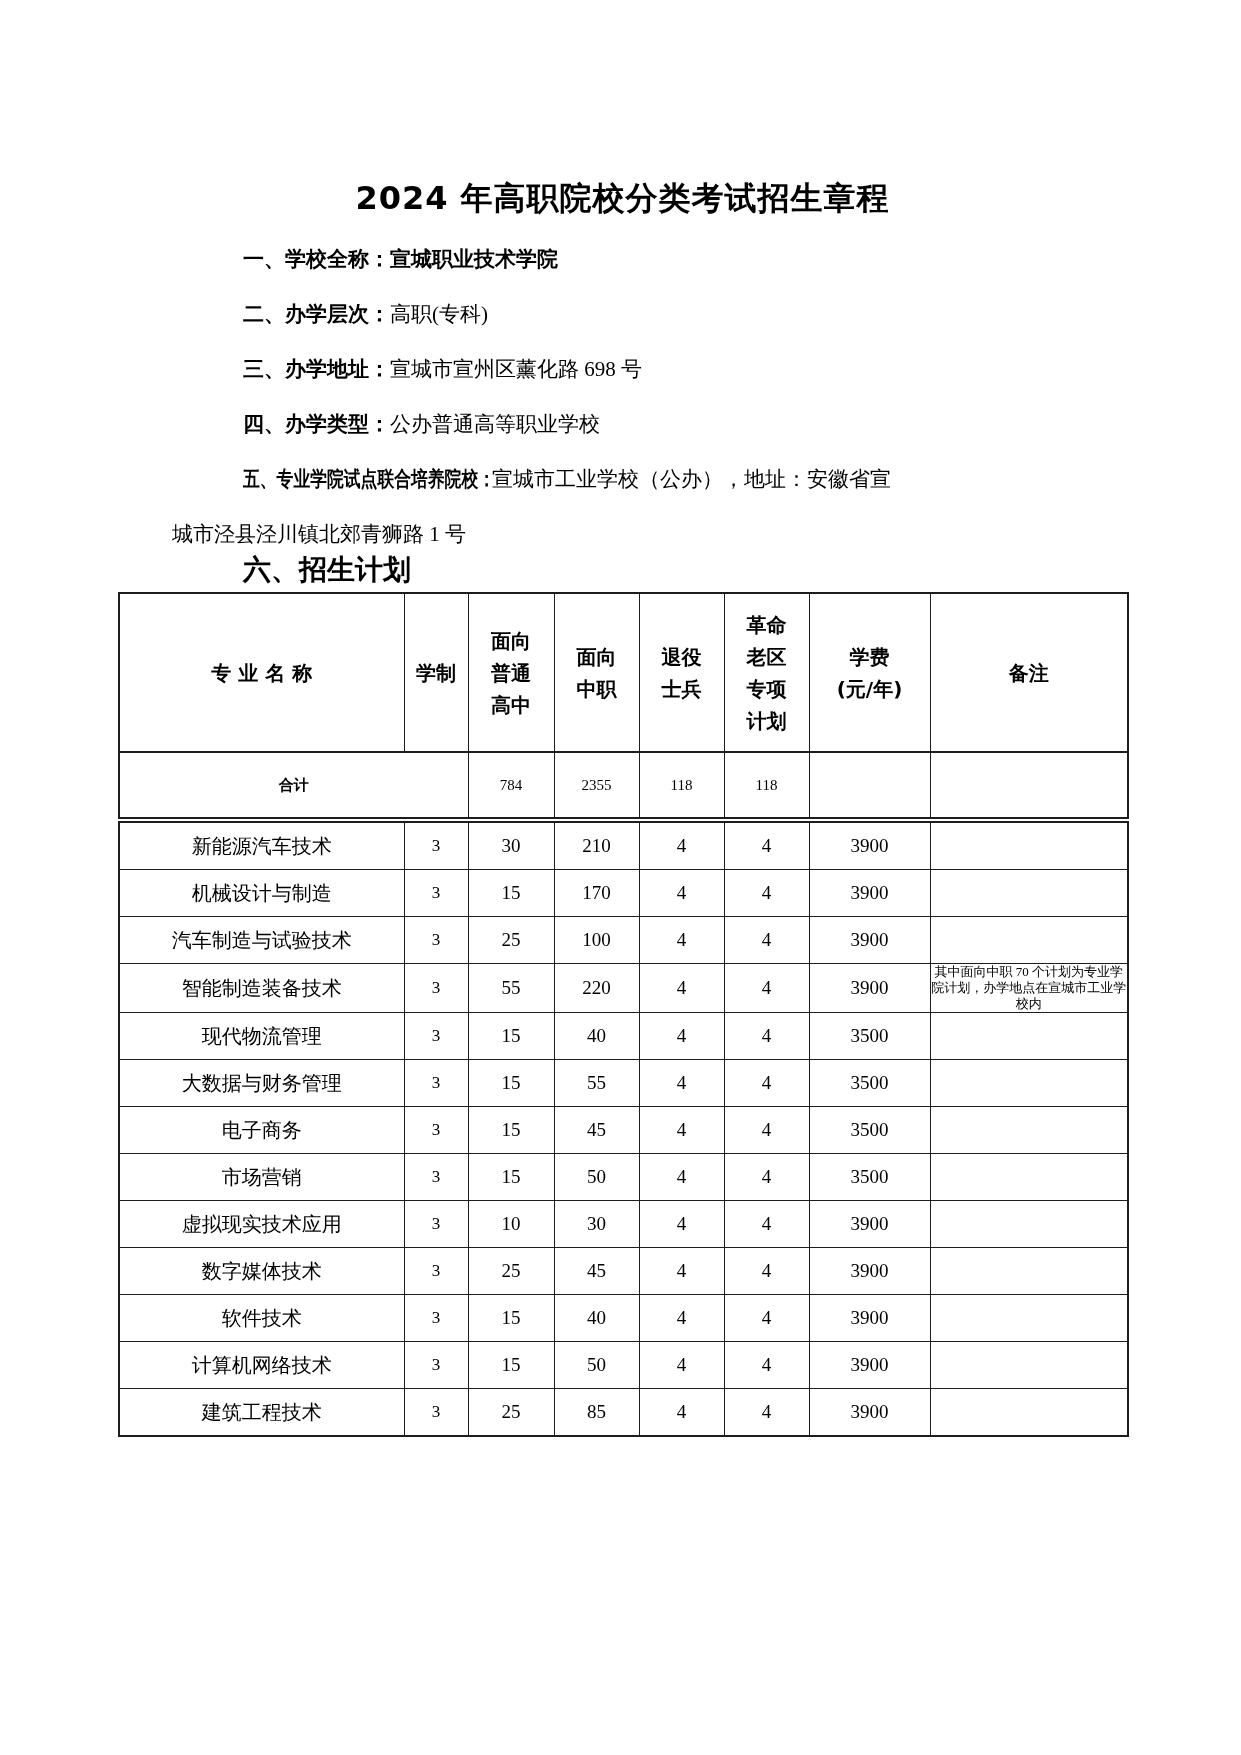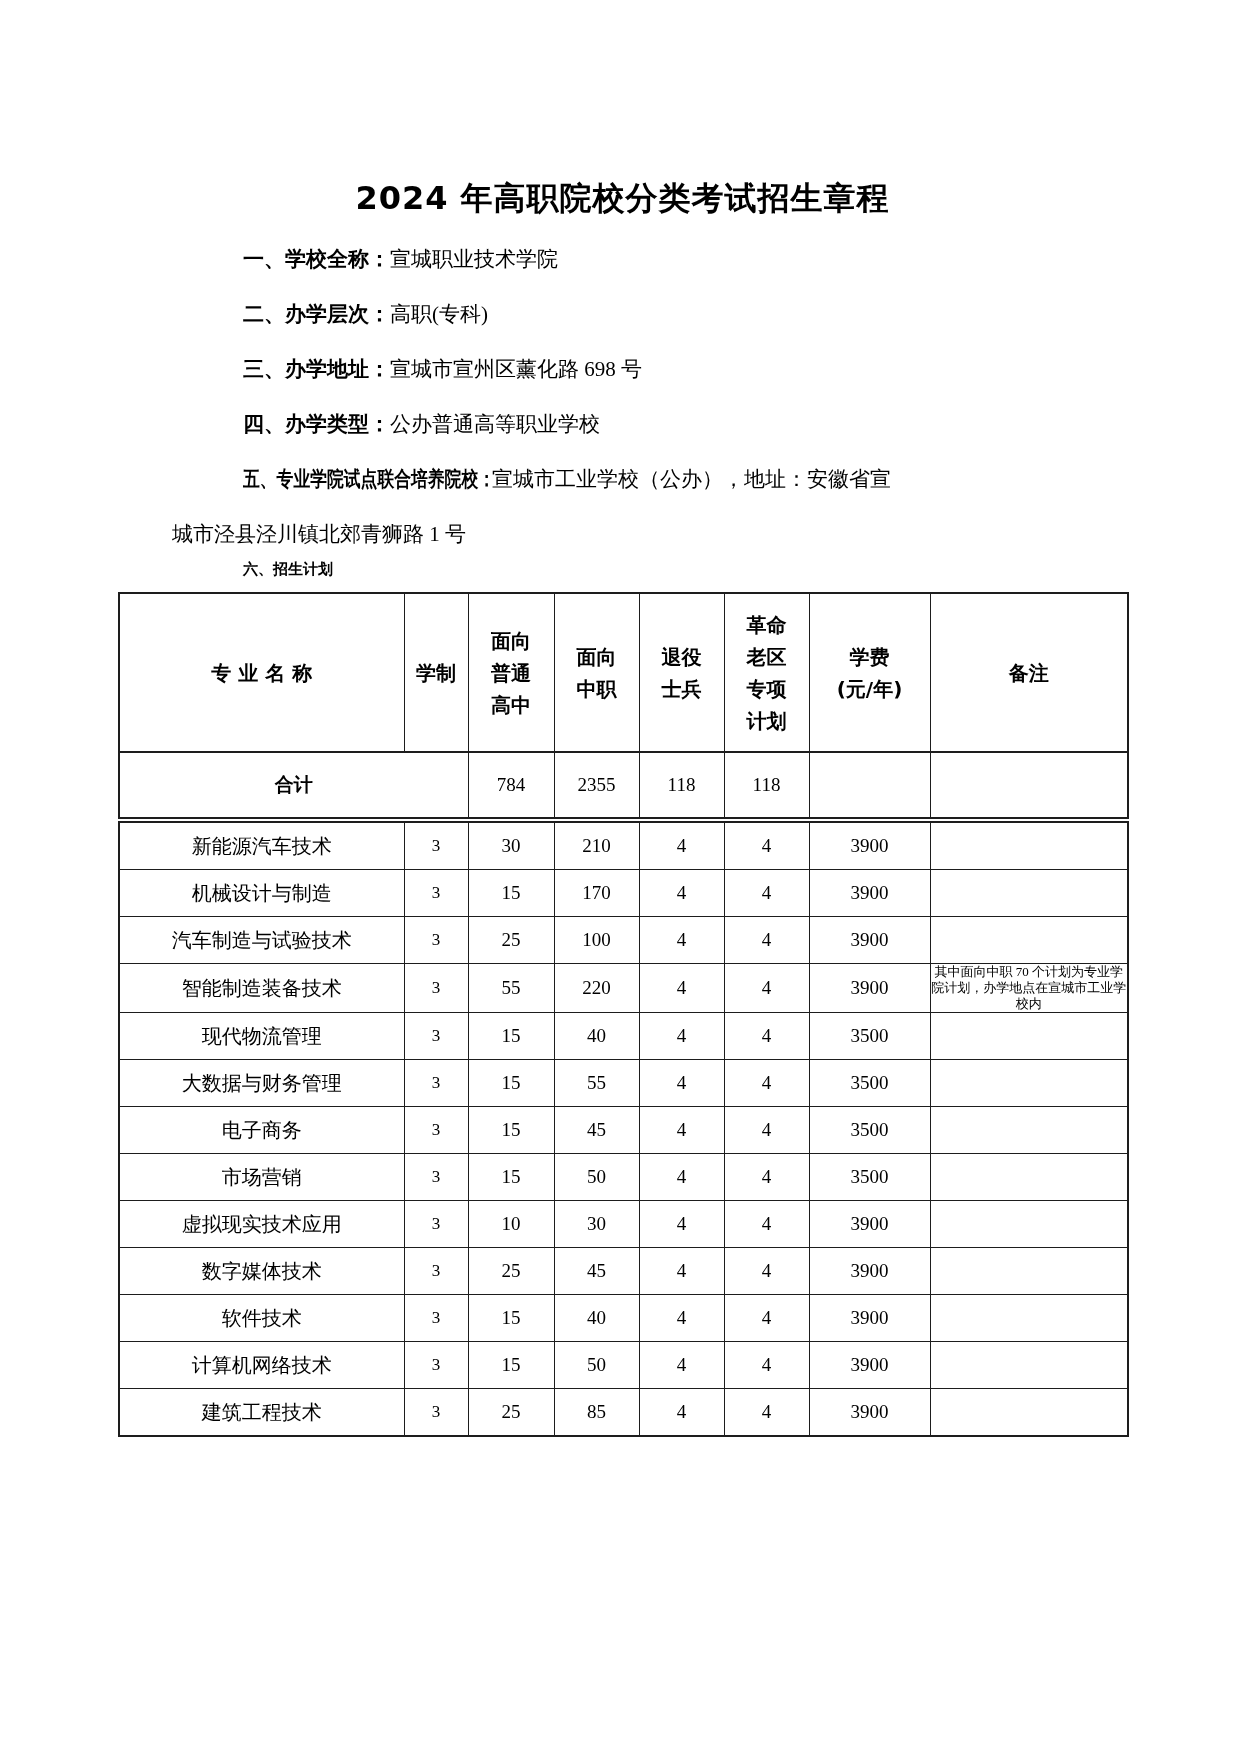--- a/index.html
+++ b/index.html
@@ -33,32 +33,32 @@
   }
   .item-label.condensed {
     display: inline-block;
     transform: scaleX(0.80);
     transform-origin: 0 60%;
     margin-right: -66px;
   }
   .item-value { font-family: "Liberation Serif", "DejaVu Serif", serif; }
   .item-value.bold-value {
     font-family: "DejaVu Sans", "Liberation Sans", sans-serif;
-    font-weight: normal;
+    font-weight: bold;
   }
   .continuation {
     margin: 0 0 8px 172px;
     font-size: 21px;
     line-height: 27px;
   }
   .section-heading {
     margin: 0 0 9px 243px;
     font-family: "DejaVu Sans", "Liberation Sans", sans-serif;
     font-weight: bold;
-    font-size: 15px;
+    font-size: 28px;
     line-height: 27px;
   }
   table.plan-table {
     margin-left: 118px;
     width: 1009px;
     border-collapse: collapse;
     table-layout: fixed;
     border: 2px solid #1d1d1d;
   }
   .plan-table th, .plan-table td {
@@ -73,21 +73,21 @@
     font-family: "DejaVu Sans", "Liberation Sans", sans-serif;
     font-weight: bold;
     font-size: 20px;
     line-height: 32px;
     white-space: pre-line;
     border-bottom: 2px solid #1d1d1d;
   }
   .total-row td {
     height: 64px;
     border-bottom: 6px double #1d1d1d;
-    font-size: 19px;
+    font-size: 15px;
     margin-top: 39px;
   }
   .total-label-cell {
     font-family: "DejaVu Sans", "Liberation Sans", sans-serif;
     font-weight: bold;
     font-size: 20px;
   }
   .td-major {
     height: 46px;
     font-size: 20px;

